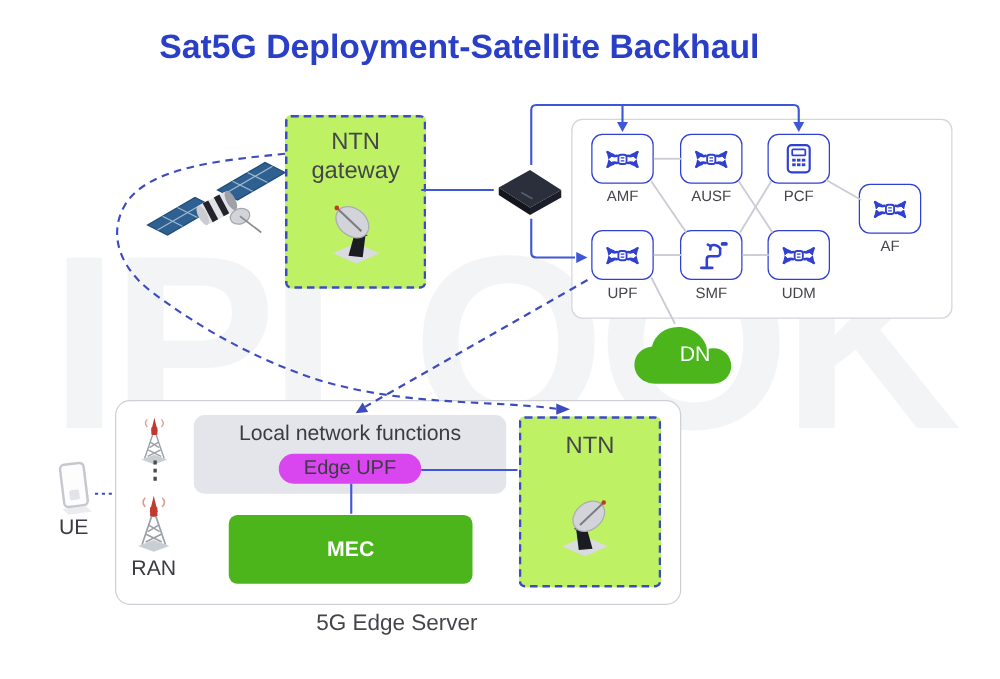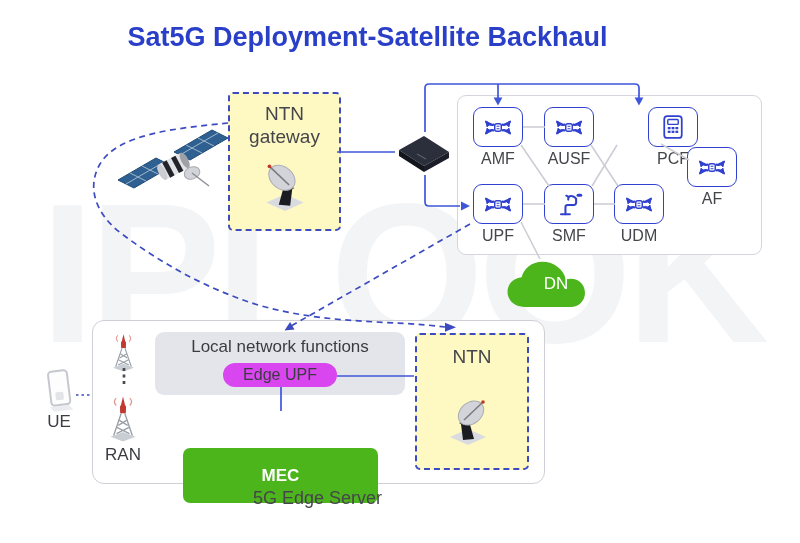--- a/index.html
+++ b/index.html
@@ -8,39 +8,39 @@
   .watermark{position:absolute;left:40px;top:160px;width:720px;text-align:center;
              font-size:198px;font-weight:bold;color:#8fa0b8;opacity:.11;letter-spacing:-6px;
              user-select:none;}
   .title{position:absolute;left:0;top:22px;width:735px;text-align:center;
          font-size:27px;font-weight:bold;color:#2a3fc7;}
   
   .core-box{position:absolute;left:457px;top:95px;width:303px;height:158px;background:#fff;
             border:1.5px solid #d5d6dd;border-radius:9px;}
   .edge-box{position:absolute;left:92px;top:320px;width:451px;height:162px;background:#fff;
             border:1.5px solid #cfd0d6;border-radius:12px;}
-  .dash-box{position:absolute;background:#fef9c3;border:2px dashed #3c4bc0;border-radius:5px;}
+  .dash-box{position:absolute;background:#bef264;border:2px dashed #3c4bc0;border-radius:5px;}
   .gw-box{left:228px;top:92px;width:109px;height:135px;}
   .term-box{left:415px;top:333px;width:110px;height:133px;}
   .node-title{position:absolute;width:100%;text-align:center;font-size:19px;color:#45464b;line-height:23px;}
   
   .nf{position:absolute;width:50px;text-align:center;}
   .nf-box{width:50px;height:40px;border:1.8px solid #3141cf;border-radius:9px;background:#fff;
           display:flex;align-items:center;justify-content:center;box-sizing:border-box;}
-  .nf-name{margin-top:3px;font-size:16px;color:#45464b;}
+  .nf-name{margin-top:3px;font-size:12px;color:#45464b;}
   .nfi{width:36px;height:27px;display:block;}
   
   .local-panel{position:absolute;left:155px;top:332px;width:250px;height:63px;background:#e4e5ea;
                border-radius:9px;}
   .local-label{position:absolute;left:0;top:5px;width:100%;text-align:center;font-size:17px;color:#3b3c41;}
   .pill{position:absolute;left:223px;top:363px;width:114px;height:24px;background:#d946ef;border-radius:13px;
         display:flex;align-items:center;justify-content:center;font-size:16px;color:#3b3c41;}
   .mec{position:absolute;left:183px;top:412px;width:195px;height:55px;background:#4db51c;border-radius:7px;
        color:#fff;font-size:17px;font-weight:600;text-align:center;display:flex;flex-direction:column;
-       align-items:center;justify-content:center;line-height:24px;margin-top:36px;}
+       align-items:center;justify-content:center;line-height:24px;}
   .big-label{position:absolute;text-align:center;font-size:18px;color:#45464b;line-height:21px;}
   .side-label{position:absolute;text-align:center;font-size:17px;color:#3b3c41;}
   .dn-text{position:absolute;left:511px;top:274px;width:90px;text-align:center;color:#fff;
            font-size:17px;font-weight:normal;}
   .dots{position:absolute;left:112px;top:364px;width:24px;text-align:center;font-size:19px;
         font-weight:bold;color:#4a4b50;letter-spacing:0;}
   svg.overlay{position:absolute;left:0;top:0;pointer-events:none;}
   .icon-abs{position:absolute;display:block;}
 </style>
 </head>
@@ -184,21 +184,21 @@
     <div class="nf-name">AMF</div>
   </div>
   <div class="nf" style="left:544px;top:107px">
     <div class="nf-box">
         <svg class="nfi">
           <use href="#i-nf"></use>
         </svg>
       </div>
     <div class="nf-name">AUSF</div>
   </div>
-  <div class="nf" style="left:648px;top:107px">
+  <div class="nf" style="left:614px;top:107px">
     <div class="nf-box">
         <svg class="nfi" style="width:28px;height:30px">
           <use href="#i-calc"></use>
         </svg>
       </div>
     <div class="nf-name">PCF</div>
   </div>
   <div class="nf" style="left:687px;top:147px">
     <div class="nf-box">
         <svg class="nfi">

